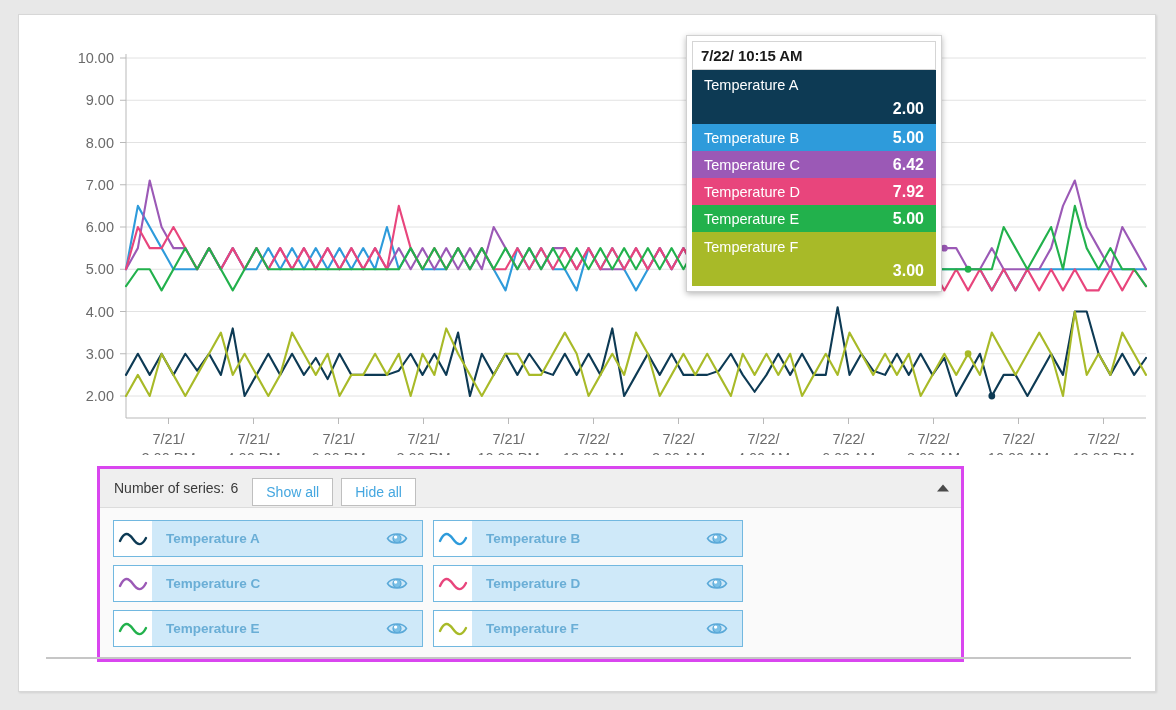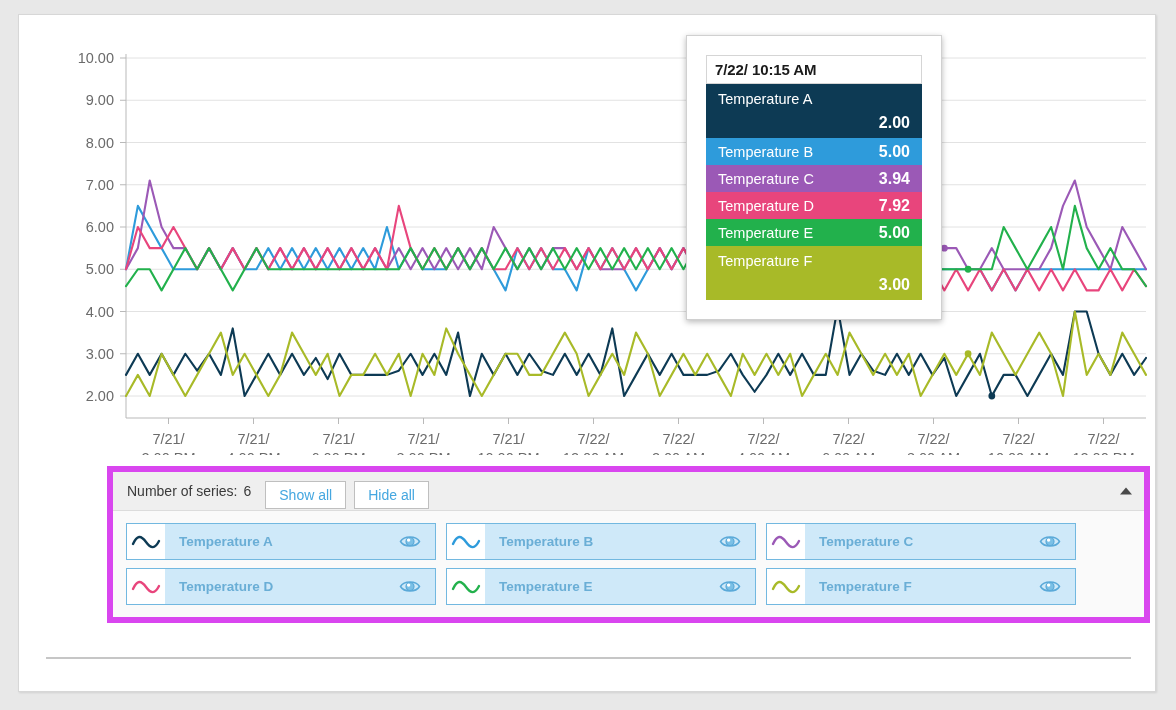--- a/index.html
+++ b/index.html
@@ -37,21 +37,21 @@
   
   .tooltip {
     position: absolute;
     left: 667px;
     top: 20px;
     width: 256px;
     background: #ffffff;
     border: 1px solid #d0d0d0;
     box-shadow: 0 2px 6px rgba(0,0,0,0.28);
     box-sizing: border-box;
-    padding: 19px;
+    padding: 5px;
     z-index: 40;
   }
   .tt-header {
     border: 1px solid #d5d5d5;
     background: #ffffff;
     color: #1b1b1b;
     font-size: 15px;
     font-weight: bold;
     padding: 5px 8px;
     box-sizing: border-box;
@@ -83,24 +83,24 @@
   }
   .tt-row.tall .tt-val {
     display: block;
     text-align: right;
     margin-top: 6px;
   }
 
   
   .legend-panel {
     position: absolute;
-    left: 88px;
+    left: 78px;
     top: 451px;
-    width: 1043px;
-    border: 6px solid #d946ef;
+    width: 867px;
+    border: 3px solid #d946ef;
     background: #fafafa;
     box-sizing: border-box;
   }
   .legend-toolbar {
     display: flex;
     align-items: center;
     height: 39px;
     background: #efefef;
     border-bottom: 1px solid #dcdcdc;
     padding: 0 10px 0 14px;
@@ -282,21 +282,21 @@
   <div class="tooltip">
     <div class="tt-header">7/22/ 10:15 AM</div>
     <div id="tooltip-rows">
         <div class="tt-row tall" style="background: rgb(13, 58, 84);"><span class="tt-name">Temperature A</span><span class="tt-val">2.00</span></div>
         <div class="tt-row" style="background: rgb(46, 155, 219);">
           <span class="tt-name">Temperature B</span>
           <span class="tt-val">5.00</span>
         </div>
         <div class="tt-row" style="background: rgb(155, 89, 182);">
           <span class="tt-name">Temperature C</span>
-          <span class="tt-val">3.94</span>
+          <span class="tt-val">6.42</span>
         </div>
         <div class="tt-row" style="background: rgb(232, 69, 124);">
           <span class="tt-name">Temperature D</span>
           <span class="tt-val">7.92</span>
         </div>
         <div class="tt-row" style="background: rgb(34, 177, 76);">
           <span class="tt-name">Temperature E</span>
           <span class="tt-val">5.00</span>
         </div>
         <div class="tt-row tall" style="background: rgb(168, 186, 40);"><span class="tt-name">Temperature F</span><span class="tt-val">3.00</span></div>

